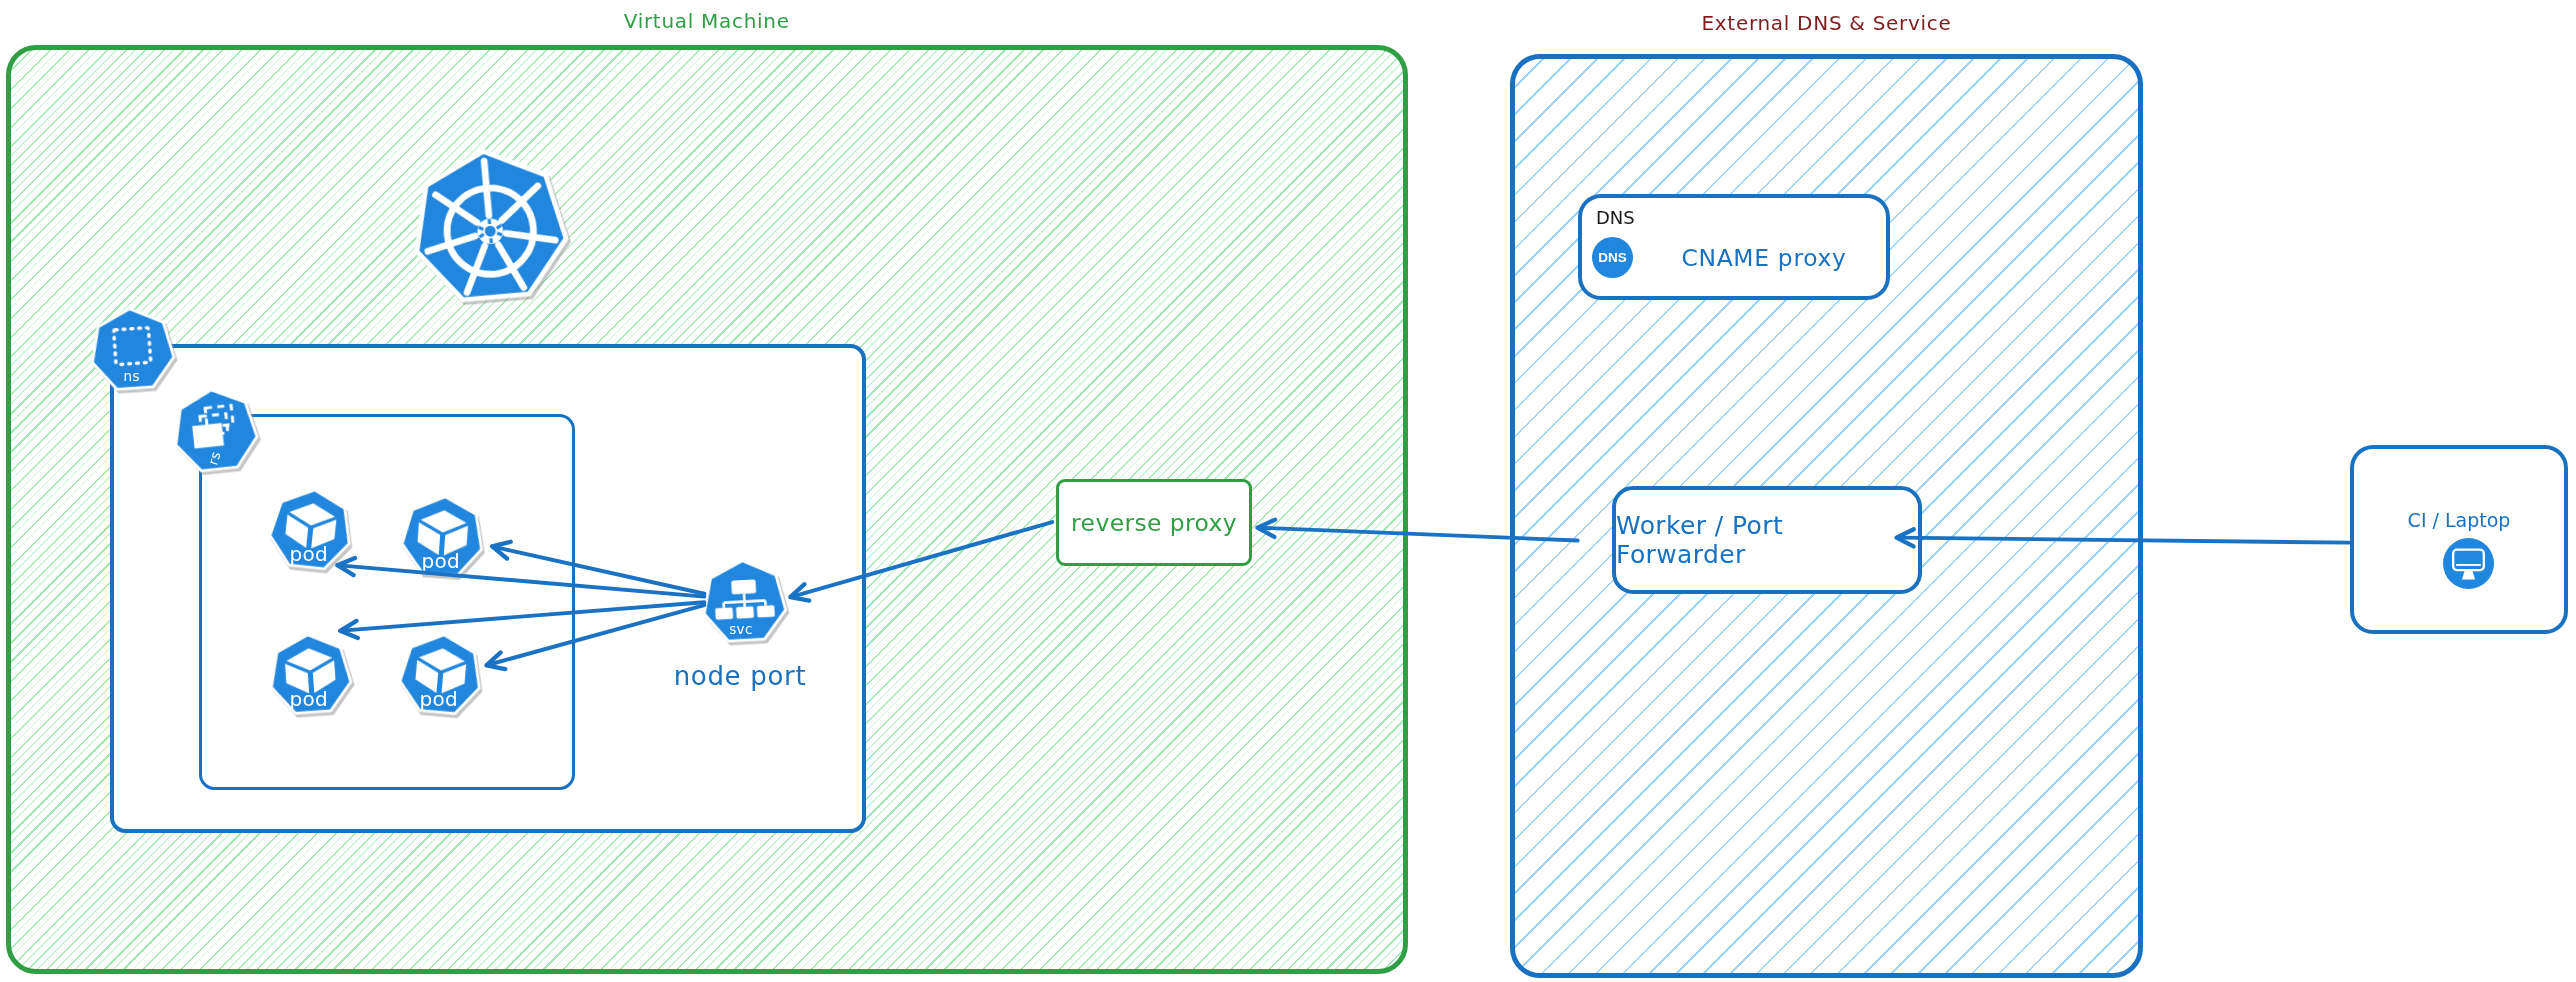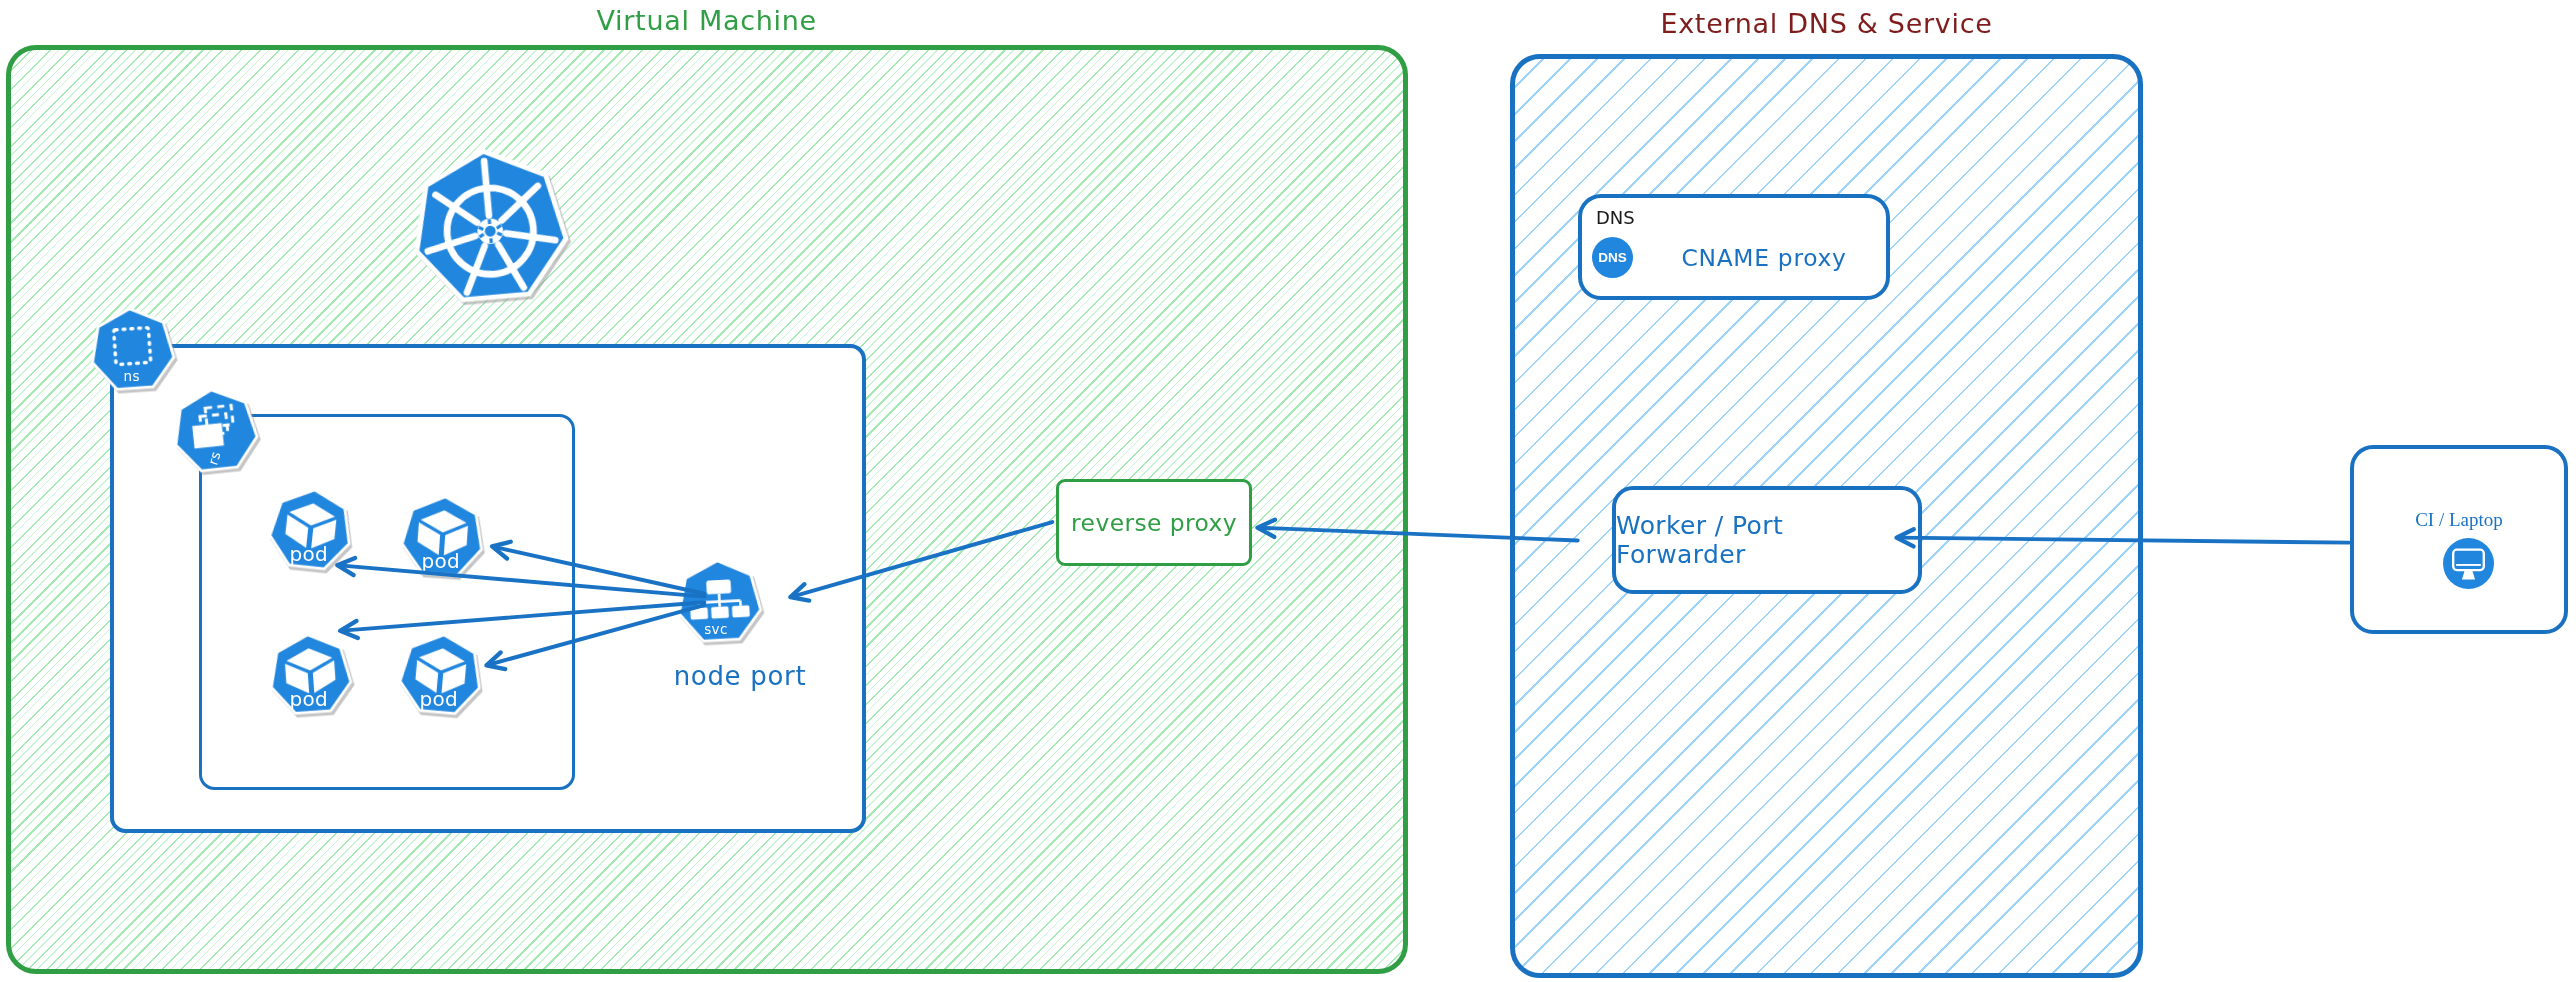--- a/index.html
+++ b/index.html
@@ -11,21 +11,21 @@
   .flexc{display:flex;align-items:center;justify-content:center;}
   
   .region-green{
     border:5px solid #2f9e44;border-radius:30px;
     background:repeating-linear-gradient(135deg,#a4eab3 0 1.6px,transparent 1.6px 6.4px,#c9f4d3 6.4px 7.5px,transparent 7.5px 13.5px) #fff;
   }
   .region-blue{
     border:5px solid #1971c2;border-radius:30px;
     background:repeating-linear-gradient(135deg,#9fd4fa 0 1.8px,transparent 1.8px 19px) #fff;
   }
-  .title{font-size:27px;letter-spacing:0.7px;text-align:center;font-weight:500;}
+  .title{font-size:20px;letter-spacing:0.7px;text-align:center;font-weight:500;}
   .title.green{color:#2f9e44;}
   .title.blue{color:#7f1d1d;}
   
   .inner-box{background:#fff;border:4.3px solid #1971c2;border-radius:15.6px;}
   .label-box-blue{background:#fff;border:4.3px solid #1971c2;border-radius:23px;}
   .label-box-green{background:#fff;border:3.6px solid #2f9e44;border-radius:9px;}
   .blue-text{color:#1971c2;}
   .green-text{color:#2f9e44;}
   
   .hept{position:absolute;}
@@ -126,21 +126,21 @@
   <div class="hept" style="left:398px;top:633px;width:85px;height:85px;">
     <svg width="85" height="85" viewBox="0 0 100 100" style="transform:rotate(5deg);">
       <polygon points="50,2 87.5,20.1 96.8,60.7 70.8,93.2 29.2,93.2 3.2,60.7 12.5,20.1" fill="#2186dd" stroke="#fff" stroke-width="3.2"></polygon>
       <polygon points="50,18 77,31 50,44 23,31" fill="#fff"></polygon>
       <polygon points="79,34 79,57 53,71 53,47" fill="#fff"></polygon>
       <polygon points="21,34 47,47 47,71 21,57" fill="#fff"></polygon>
     </svg>
     <span class="ic-label" style="left:48%;top:78%;">pod</span>
   </div>
 
-  <div class="hept" style="left:676px;top:559px;width:87px;height:87px;">
+  <div class="hept" style="left:701px;top:559px;width:87px;height:87px;">
     <svg width="87" height="87" viewBox="0 0 100 100" style="transform:rotate(-3deg);">
       <polygon points="50,2 87.5,20.1 96.8,60.7 70.8,93.2 29.2,93.2 3.2,60.7 12.5,20.1" fill="#2186dd" stroke="#fff" stroke-width="3.2"></polygon>
       <rect x="36" y="24" width="28" height="16" rx="3" fill="#fff"></rect>
       <g stroke="#fff" stroke-width="3" fill="none">
         <line x1="50" y1="40" x2="50" y2="49"></line>
         <line x1="26" y1="49" x2="74" y2="49"></line>
         <line x1="26" y1="49" x2="26" y2="55"></line>
         <line x1="50" y1="49" x2="50" y2="55"></line>
         <line x1="74" y1="49" x2="74" y2="55"></line>
       </g>
@@ -161,21 +161,21 @@
     <div class="abs badge-circle flexc" style="left:10px;top:39px;width:41px;height:41px;">
       <span style="font-size:13.5px;">DNS</span>
     </div>
     <div class="abs blue-text flexc" style="left:65px;top:39px;width:234px;height:41px;font-size:23.4px;letter-spacing:0.7px;">CNAME proxy</div>
   </div>
 
   <div class="abs label-box-blue flexc" style="left:1612px;top:486px;width:310px;height:108px;border-radius:21px;">
     <span class="blue-text" style="font-size:25px;letter-spacing:0.4px;">Worker / Port Forwarder</span>
   </div>
 
-  <div class="abs label-box-blue" style="left:2350px;top:445px;width:218px;height:189px;font-family:Liberation Serif, serif;">
+  <div class="abs label-box-blue" style="left:2350px;top:445px;width:218px;height:189px;">
     <div class="abs blue-text flexc" style="left:0;top:57px;width:100%;height:28px;font-size:19px;">CI / Laptop</div>
     <div class="abs badge-circle" style="left:89px;top:89px;width:51px;height:51px;">
       <svg width="51" height="51" viewBox="0 0 70 70">
         <rect x="14" y="16" width="42" height="28" rx="5" fill="none" stroke="#fff" stroke-width="3.2"></rect>
         <line x1="18" y1="37" x2="52" y2="37" stroke="#fff" stroke-width="2.6"></line>
         <polygon points="30,44 40,44 44,57 26,57" fill="#fff"></polygon>
       </svg>
     </div>
   </div>
 

